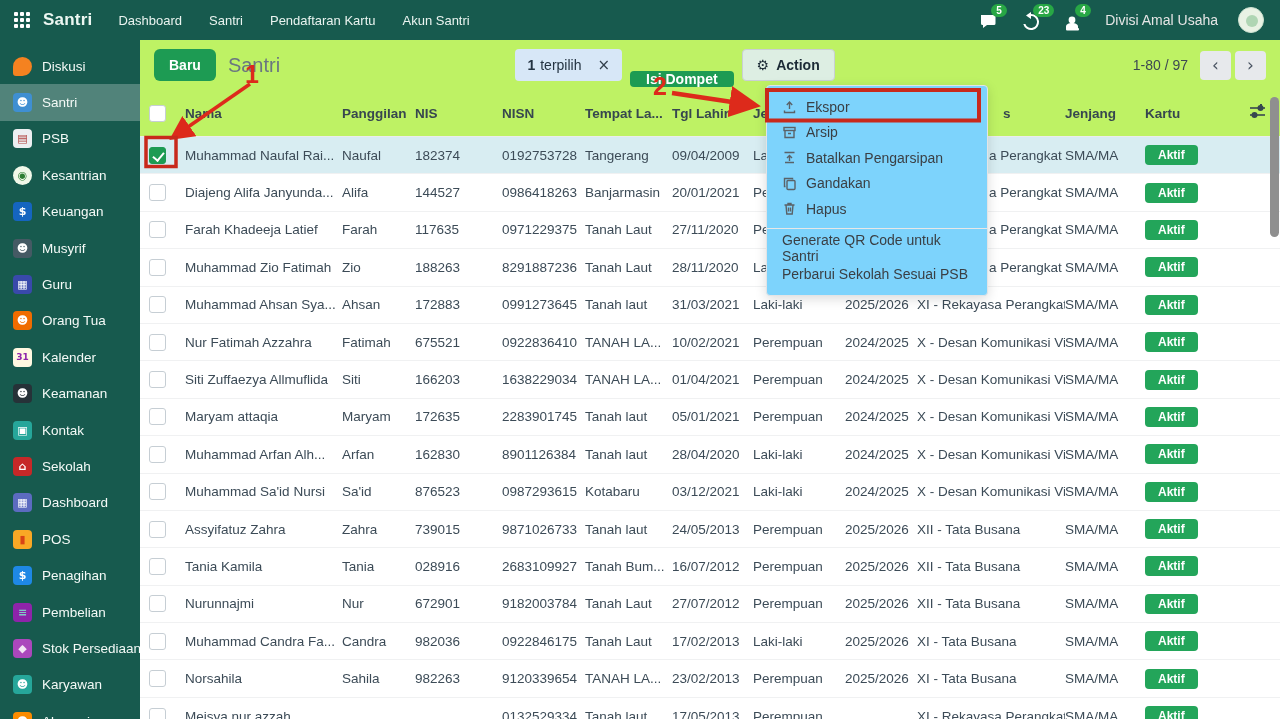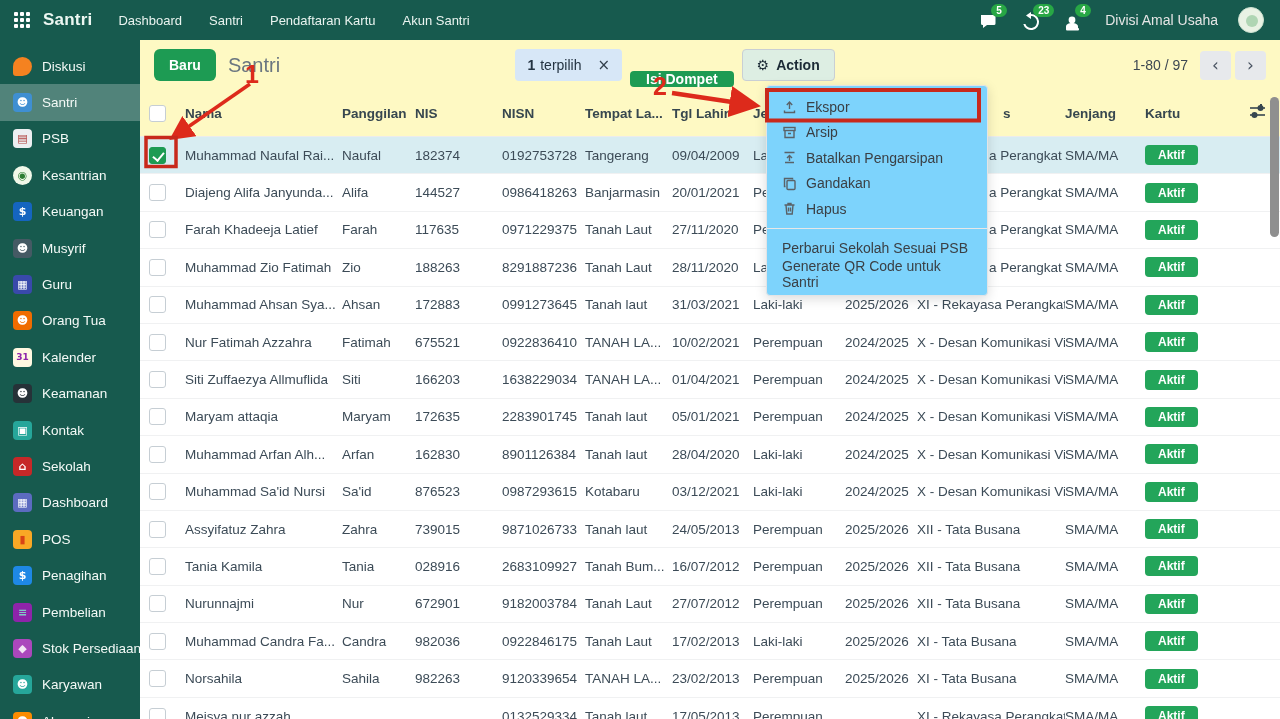--- a/index.html
+++ b/index.html
@@ -31,21 +31,21 @@
     background:#175a4e; padding-top:8px; z-index:5; overflow:hidden; }
   .side-item { height:36.4px; display:flex; align-items:center; gap:10px;
     padding-left:13px; cursor:pointer; }
   .side-item.active { background:rgba(255,255,255,.25); }
   .side-item .s-ic { width:19px; height:19px; border-radius:4px; display:flex;
     align-items:center; justify-content:center; font-family:"DejaVu Sans", sans-serif;
     font-size:11px; color:#fff; flex:0 0 19px; font-weight:700; }
   .side-item .s-lbl { font-size:13.5px; color:#f4faf7; white-space:nowrap;text-align:right; }
 
   
-  .main { position:absolute; left:140px; top:40px; width:1140px; height:532px; background:#fef9c3; }
+  .main { position:absolute; left:140px; top:40px; width:1140px; height:532px; background:#bef264; }
   .toolbar { height:50px; display:flex; align-items:center; padding:0 14px; }
   .btn-baru { background:#1d9b53; color:#fff; font-weight:700; font-size:14px;
     border:none; border-radius:6px; padding:8px 15px; cursor:pointer; }
   .page-title { font-size:20px; color:#6a7680; margin-left:12px; }
   .chip { margin-left:auto; background:#d7e7f7; border-radius:4px; padding:7px 12px;
     display:flex; align-items:center; font-size:14px; color:#243342; }
   .chip b { margin-right:5px; }
   .chip .x { margin-left:16px; color:#33414d; font-size:15px; cursor:pointer;
     font-family:"DejaVu Sans", sans-serif; }
   .btn-dompet { background:#1d9b53; color:#fff; font-weight:700; font-size:14px;
@@ -582,22 +582,22 @@
       </div>
       <div class="dd-item">
         <svg viewBox="0 0 15 15">
           <path d="M2.5 4h10M6 4V2.5h3V4M4 4l.8 9h5.4L11 4M6.5 6.5v4M8.5 6.5v4"></path>
         </svg>
         <span>Hapus</span>
       </div>
     </div>
   <div class="dd-sep"></div>
   <div id="menu-extra">
+      <div class="dd-plain">Generate QR Code untuk Santri</div>
       <div class="dd-plain">Perbarui Sekolah Sesuai PSB</div>
-      <div class="dd-plain">Generate QR Code untuk Santri</div>
     </div>
 </div>
 
 <div class="scroll-thumb"></div>
 
 <svg class="anno" viewBox="0 0 1280 719">
   <defs>
     <marker id="ah" markerWidth="7" markerHeight="7" refX="5" refY="3.5" orient="auto">
       <polygon points="0 0, 7 3.5, 0 7" fill="#dd2a1b"></polygon>
     </marker>

